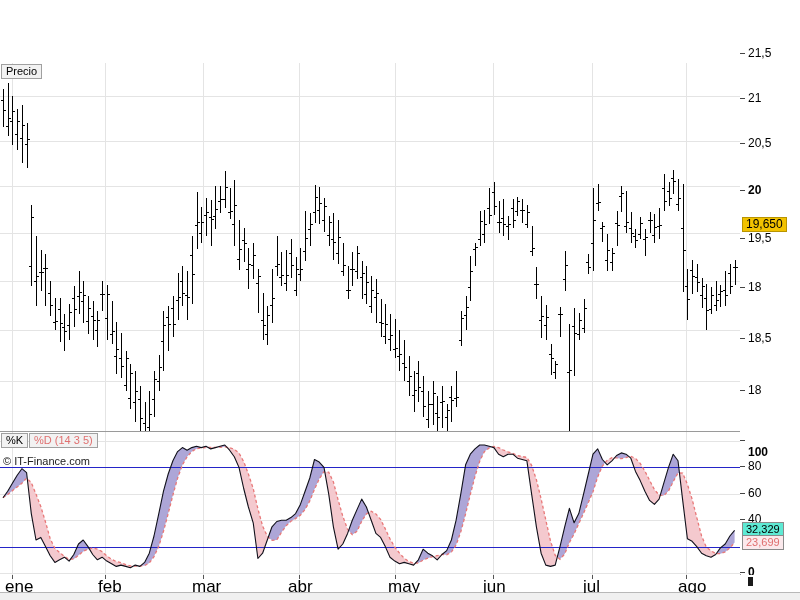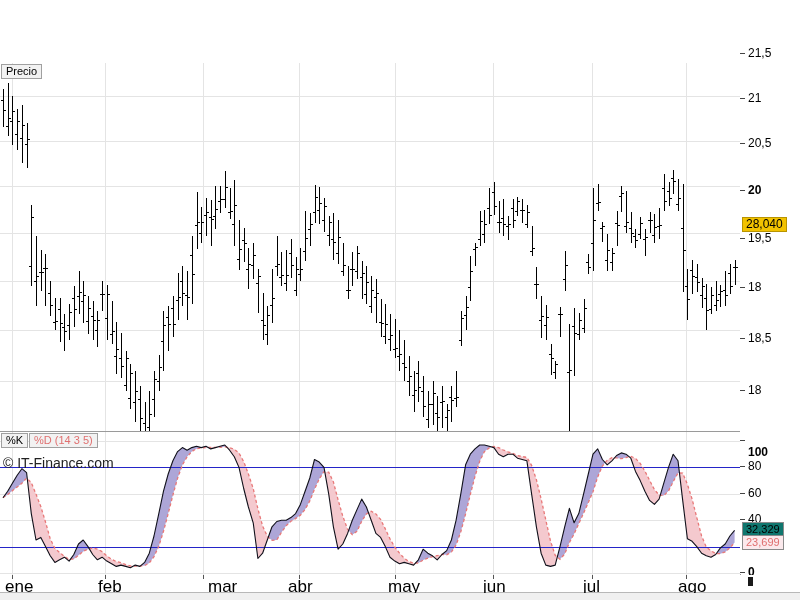--- a/index.html
+++ b/index.html
@@ -10,21 +10,21 @@
   .title-text{font-size:13px;font-weight:bold;color:#000;white-space:nowrap;}
   .title-text span{margin-right:14px;}
   .candle-icon{display:inline-block;width:18px;height:16px;margin:0 5px 0 3px;}
   .brand{position:absolute;right:6px;top:2px;font-size:13px;font-weight:bold;color:#000;}
   .price-panel{position:absolute;left:0;top:20px;width:740px;height:410px;background:#fff;
        border-right:1px solid #9a9a9a;margin-top:43px;}
   .stoch-panel{position:absolute;left:0;top:431px;width:740px;height:143px;background:#fff;
        border-top:1px solid #9a9a9a;border-right:1px solid #9a9a9a;}
   .panel-tag{position:absolute;border:1px solid #a0a0a0;background:#f2f2f2;color:#000;
        font-size:11px;line-height:13px;padding:0 4px;z-index:5;}
-  .copyright{position:absolute;left:3px;top:392px;font-size:14px;color:#222;z-index:4;}
+  .copyright{position:absolute;left:3px;top:392px;font-size:11px;color:#222;z-index:4;}
   .y-axis{position:absolute;width:60px;background:#fff;border-right:1px solid #c8c8c8;}
   .y-axis .lbl{position:absolute;left:8px;font-size:12px;color:#000;white-space:nowrap;}
   .y-axis .lbl.bold{font-weight:bold;font-size:12px;}
   .y-axis .tick{position:absolute;left:0;width:5px;height:1px;background:#444;}
   .gold-tag{position:absolute;background:#f2c200;border:1px solid #b89400;color:#000;
        font-size:12px;line-height:13px;padding:0 3px;z-index:6;}
   .val-box{position:absolute;border:1px solid #8a8a8a;font-size:11px;line-height:13px;
        padding:0 3px;z-index:6;}
   .x-axis{position:absolute;left:0;top:575px;width:800px;height:17px;background:#fff;
        border-bottom:1px solid #b8b8b8;}
@@ -525,21 +525,21 @@
         <line x1="730.5" y1="223.5" x2="733" y2="223.5" stroke="#000000" stroke-width="1" shape-rendering="crispEdges"></line>
         <line x1="735.5" y1="196.90819174563214" x2="735.5" y2="222.08112156265534" stroke="#000000" stroke-width="1" shape-rendering="crispEdges"></line>
         <line x1="733" y1="204.5" x2="735.5" y2="204.5" stroke="#000000" stroke-width="1" shape-rendering="crispEdges"></line>
         <line x1="735.5" y1="204.5" x2="738" y2="204.5" stroke="#000000" stroke-width="1" shape-rendering="crispEdges"></line>
       </svg>
     <div class="panel-tag" style="left:1px;top:1px;">Precio</div>
     <div class="copyright">© IT-Finance.com</div>
   </div>
 
   <div class="y-axis" id="price-axis" style="left:740px;top:20px;height:411px;">
-    <div class="gold-tag" id="gold-tag" style="left: 2px; top: 197px;">28,040</div>
+    <div class="gold-tag" id="gold-tag" style="left: 2px; top: 197px;">19,650</div>
   <div class="tick" style="top: 33px;"></div>
       <div class="lbl" style="top: 26px;">21,5</div>
       <div class="tick" style="top: 78px;"></div>
       <div class="lbl" style="top: 71px;">21</div>
       <div class="tick" style="top: 123px;"></div>
       <div class="lbl" style="top: 116px;">20,5</div>
       <div class="tick" style="top: 170px;"></div>
       <div class="lbl bold" style="top: 163px;">20</div>
       <div class="tick" style="top: 218px;"></div>
       <div class="lbl" style="top: 211px;">19,5</div>
@@ -571,41 +571,41 @@
         <line x1="0" y1="35.5" x2="740" y2="35.5" stroke="#2424c8" stroke-width="1"></line>
         <line x1="0" y1="115.5" x2="740" y2="115.5" stroke="#2424c8" stroke-width="1"></line>
         <polyline points="3.0,65.8 7.7,62.5 12.4,58.7 17.2,54.9 21.9,51.2 26.6,46.2 31.3,50.7 36.0,62.1 40.8,74.5 45.5,90.0 50.2,106.7 54.9,116.4 59.6,120.4 64.4,124.4 69.1,127.3 73.8,127.0 78.5,123.3 83.2,119.4 88.0,117.2 92.7,115.9 97.4,117.0 102.1,119.6 106.8,123.8 111.6,127.3 116.3,129.6 121.0,130.7 125.7,132.6 130.4,133.9 135.2,134.1 139.9,134.1 144.6,133.6 149.3,131.0 154.0,124.6 158.8,114.3 163.5,99.3 168.2,81.6 172.9,63.1 177.6,46.2 182.4,33.0 187.1,24.8 191.8,19.6 196.5,16.7 201.2,15.9 206.0,15.6 210.7,15.3 215.4,15.3 220.1,15.3 224.8,14.8 229.6,15.6 234.3,17.2 239.0,21.1 243.7,29.6 248.4,42.0 253.2,56.5 257.9,76.8 262.6,94.0 267.3,104.3 272.0,108.3 276.8,108.0 281.5,100.3 286.2,93.7 290.9,89.3 295.6,86.6 300.4,83.2 305.1,77.4 309.8,68.9 314.5,57.3 319.2,47.0 324.0,39.6 328.7,40.2 333.4,49.9 338.1,67.9 342.8,84.2 347.6,97.4 352.3,102.7 357.0,99.3 361.7,89.3 366.4,81.9 371.2,79.2 375.9,81.9 380.6,87.4 385.3,96.9 390.0,106.9 394.8,115.1 399.5,121.2 404.2,126.2 408.9,129.6 413.6,131.2 418.4,131.0 423.1,128.1 427.8,126.2 432.5,124.6 437.2,123.6 442.0,122.5 446.7,122.8 451.4,120.1 456.1,113.0 460.8,99.8 465.6,81.9 470.3,62.6 475.0,44.4 479.7,29.3 484.4,19.6 489.2,15.9 493.9,14.5 498.6,15.6 503.3,18.0 508.0,19.8 512.8,21.4 517.5,23.5 522.2,24.6 526.9,25.4 531.6,33.3 536.4,47.8 541.1,66.8 545.8,87.9 550.5,109.1 555.2,123.3 560.0,127.3 564.7,122.0 569.4,110.6 574.1,101.9 578.8,91.6 583.6,81.1 588.3,70.5 593.0,59.7 597.7,44.9 602.4,34.1 607.2,28.3 611.9,25.6 616.6,25.9 621.3,26.7 626.0,25.6 630.8,24.3 635.5,26.4 640.2,31.4 644.9,39.1 649.6,48.3 654.4,57.6 659.1,63.1 663.8,63.6 668.5,58.9 673.2,49.7 678.0,40.9 682.7,41.2 687.4,52.3 692.1,67.1 696.8,85.6 701.6,104.0 706.3,115.1 711.0,118.8 715.7,121.5 720.4,121.7 725.2,119.9 729.9,115.9 734.6,110.6" fill="none" stroke="#e87878" stroke-width="1.3" stroke-dasharray="3,2.5"></polyline>
         <polyline points="3.0,65.8 7.7,59.2 12.4,51.2 17.2,43.3 21.9,36.7 26.6,40.7 31.3,81.6 36.0,108.0 40.8,105.4 45.5,114.6 50.2,123.8 54.9,130.4 59.6,127.8 64.4,125.2 69.1,129.1 73.8,122.5 78.5,112.0 83.2,108.0 88.0,114.6 92.7,122.5 97.4,127.8 102.1,125.2 106.8,129.1 111.6,131.8 116.3,134.4 121.0,133.1 125.7,134.4 130.4,135.7 135.2,133.1 139.9,134.4 144.6,130.4 149.3,121.2 154.0,104.0 158.8,81.6 163.5,59.2 168.2,42.0 172.9,28.8 177.6,19.6 182.4,15.6 187.1,18.2 191.8,15.6 196.5,14.3 201.2,15.6 206.0,14.3 210.7,16.9 215.4,15.6 220.1,14.3 224.8,13.0 229.6,18.2 234.3,24.8 239.0,35.4 243.7,56.5 248.4,75.0 253.2,90.8 257.9,126.5 262.6,121.2 267.3,108.0 272.0,94.8 276.8,89.5 281.5,88.2 286.2,88.2 290.9,85.6 295.6,81.6 300.4,72.4 305.1,59.2 309.8,46.0 314.5,27.5 319.2,30.1 324.0,35.4 328.7,61.8 333.4,94.8 338.1,117.2 342.8,112.0 347.6,101.4 352.3,88.2 357.0,77.6 361.7,67.1 366.4,75.0 371.2,88.2 375.9,101.4 380.6,105.4 385.3,114.6 390.0,125.2 394.8,129.1 399.5,131.8 404.2,130.4 408.9,131.8 413.6,133.1 418.4,127.8 423.1,117.2 427.8,121.2 432.5,123.8 437.2,127.8 442.0,122.5 446.7,118.6 451.4,108.0 456.1,88.2 460.8,61.8 465.6,32.8 470.3,22.2 475.0,16.9 479.7,13.0 484.4,13.0 489.2,14.3 493.9,15.6 498.6,22.2 503.3,24.8 508.0,22.2 512.8,22.2 517.5,26.2 522.2,27.5 526.9,28.8 531.6,61.8 536.4,94.8 541.1,121.2 545.8,133.1 550.5,134.4 555.2,133.1 560.0,114.6 564.7,94.8 569.4,76.3 574.1,90.8 578.8,81.6 583.6,61.8 588.3,42.0 593.0,22.2 597.7,16.9 602.4,27.5 607.2,32.8 611.9,28.8 616.6,23.5 621.3,20.9 626.0,22.2 630.8,26.2 635.5,39.4 640.2,48.6 644.9,59.2 649.6,68.4 654.4,72.4 659.1,67.1 663.8,51.2 668.5,35.4 673.2,22.2 678.0,28.8 682.7,68.4 687.4,106.7 692.1,109.3 696.8,114.6 701.6,121.2 706.3,123.8 711.0,125.2 715.7,122.5 720.4,115.9 725.2,112.0 729.9,104.0 734.6,98.3" fill="none" stroke="#10101a" stroke-width="1.1" stroke-linejoin="round"></polyline>
       </svg>
     <div class="panel-tag" style="left:1px;top:1px;">%K</div>
     <div class="panel-tag" id="d-tag" style="left: 29px; top: 1px; color: rgb(224, 112, 112);">%D (14 3 5)</div>
   </div>
 
   <div class="y-axis" id="stoch-axis" style="left:740px;top:431px;height:143px;">
-    <div class="val-box" id="k-box" style="left: 2px; top: 91px; background: #0f766e; color: rgb(0, 0, 0);">32,329</div>
+    <div class="val-box" id="k-box" style="left: 2px; top: 91px; background: #5eead4; color: rgb(0, 0, 0);">32,329</div>
     <div class="val-box" id="d-box" style="left: 2px; top: 104px; background: rgb(251, 233, 236); color: rgb(224, 112, 112);">23,699</div>
   <div class="tick" style="top: 9px;"></div>
       <div class="lbl bold" style="top: 14px;">100</div>
       <div class="tick" style="top: 35px;"></div>
       <div class="lbl" style="top: 28px;">80</div>
       <div class="tick" style="top: 62px;"></div>
       <div class="lbl" style="top: 55px;">60</div>
       <div class="tick" style="top: 88px;"></div>
       <div class="lbl" style="top: 81px;">40</div>
       <div class="tick" style="top: 141px;"></div>
       <div class="lbl bold" style="top: 134px;">0</div>
     </div>
 
   <div class="x-axis" id="x-axis">
       <div class="mtick" style="left: 12px;"></div>
       <div class="mlbl" style="left: 5px;">ene</div>
       <div class="mtick" style="left: 105px;"></div>
       <div class="mlbl" style="left: 98px;">feb</div>
       <div class="mtick" style="left: 203px;"></div>
-      <div class="mlbl" style="left: 208px;">mar</div>
+      <div class="mlbl" style="left: 192px;">mar</div>
       <div class="mtick" style="left: 299px;"></div>
       <div class="mlbl" style="left: 288px;">abr</div>
       <div class="mtick" style="left: 395px;"></div>
       <div class="mlbl" style="left: 388px;">may</div>
       <div class="mtick" style="left: 493px;"></div>
       <div class="mlbl" style="left: 483px;">jun</div>
       <div class="mtick" style="left: 592px;"></div>
       <div class="mlbl" style="left: 583px;">jul</div>
       <div class="mtick" style="left: 686px;"></div>
       <div class="mlbl" style="left: 678px;">ago</div>

